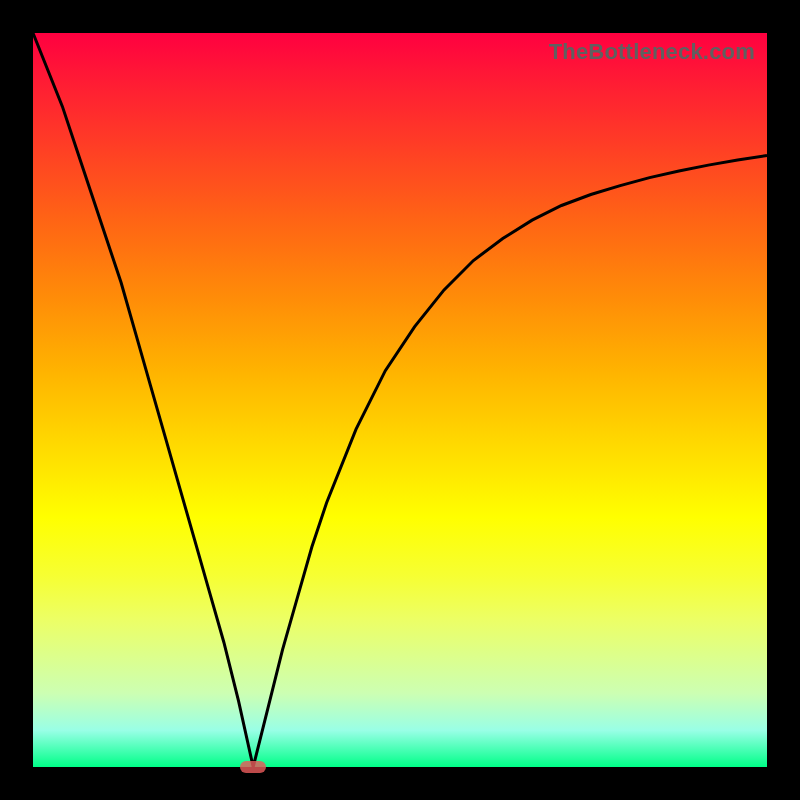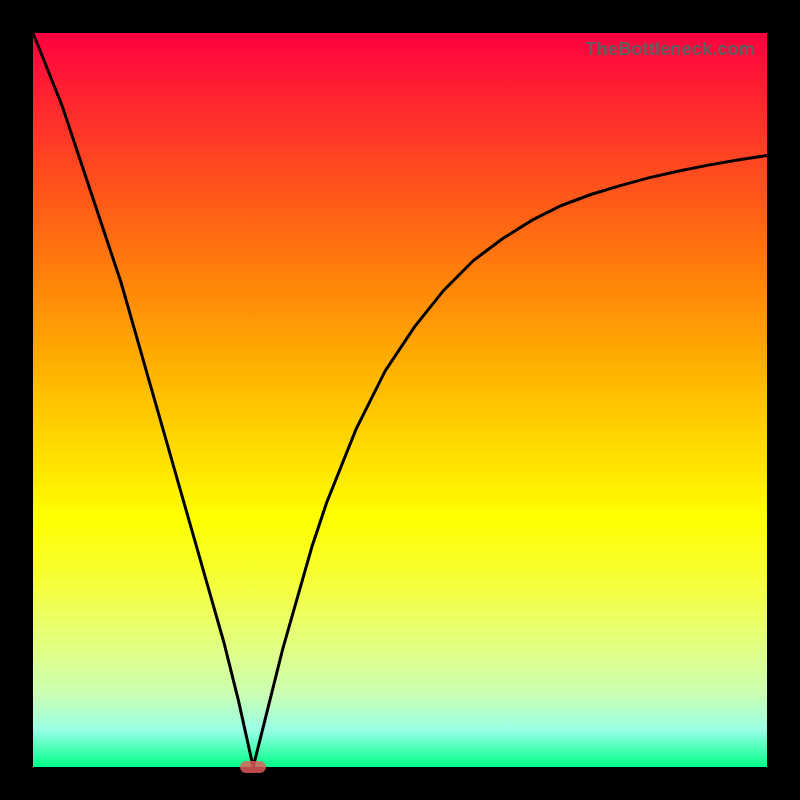--- a/index.html
+++ b/index.html
@@ -29,21 +29,21 @@
       #ecff66 80%,
       #ccffb3 90%,
       #99ffe6 95%,
       #00ff88 100%);
   }
   .watermark {
     position: absolute;
     top: 6px;
     right: 12px;
     font-family: Arial, Helvetica, sans-serif;
-    font-size: 18px;
+    font-size: 22px;
     font-weight: 600;
     color: #606060;
     letter-spacing: 0.2px;
   }
   svg.curve {
     position: absolute;
     left: 0; top: 0;
     width: 734px; height: 734px;
     overflow: visible;
   }

